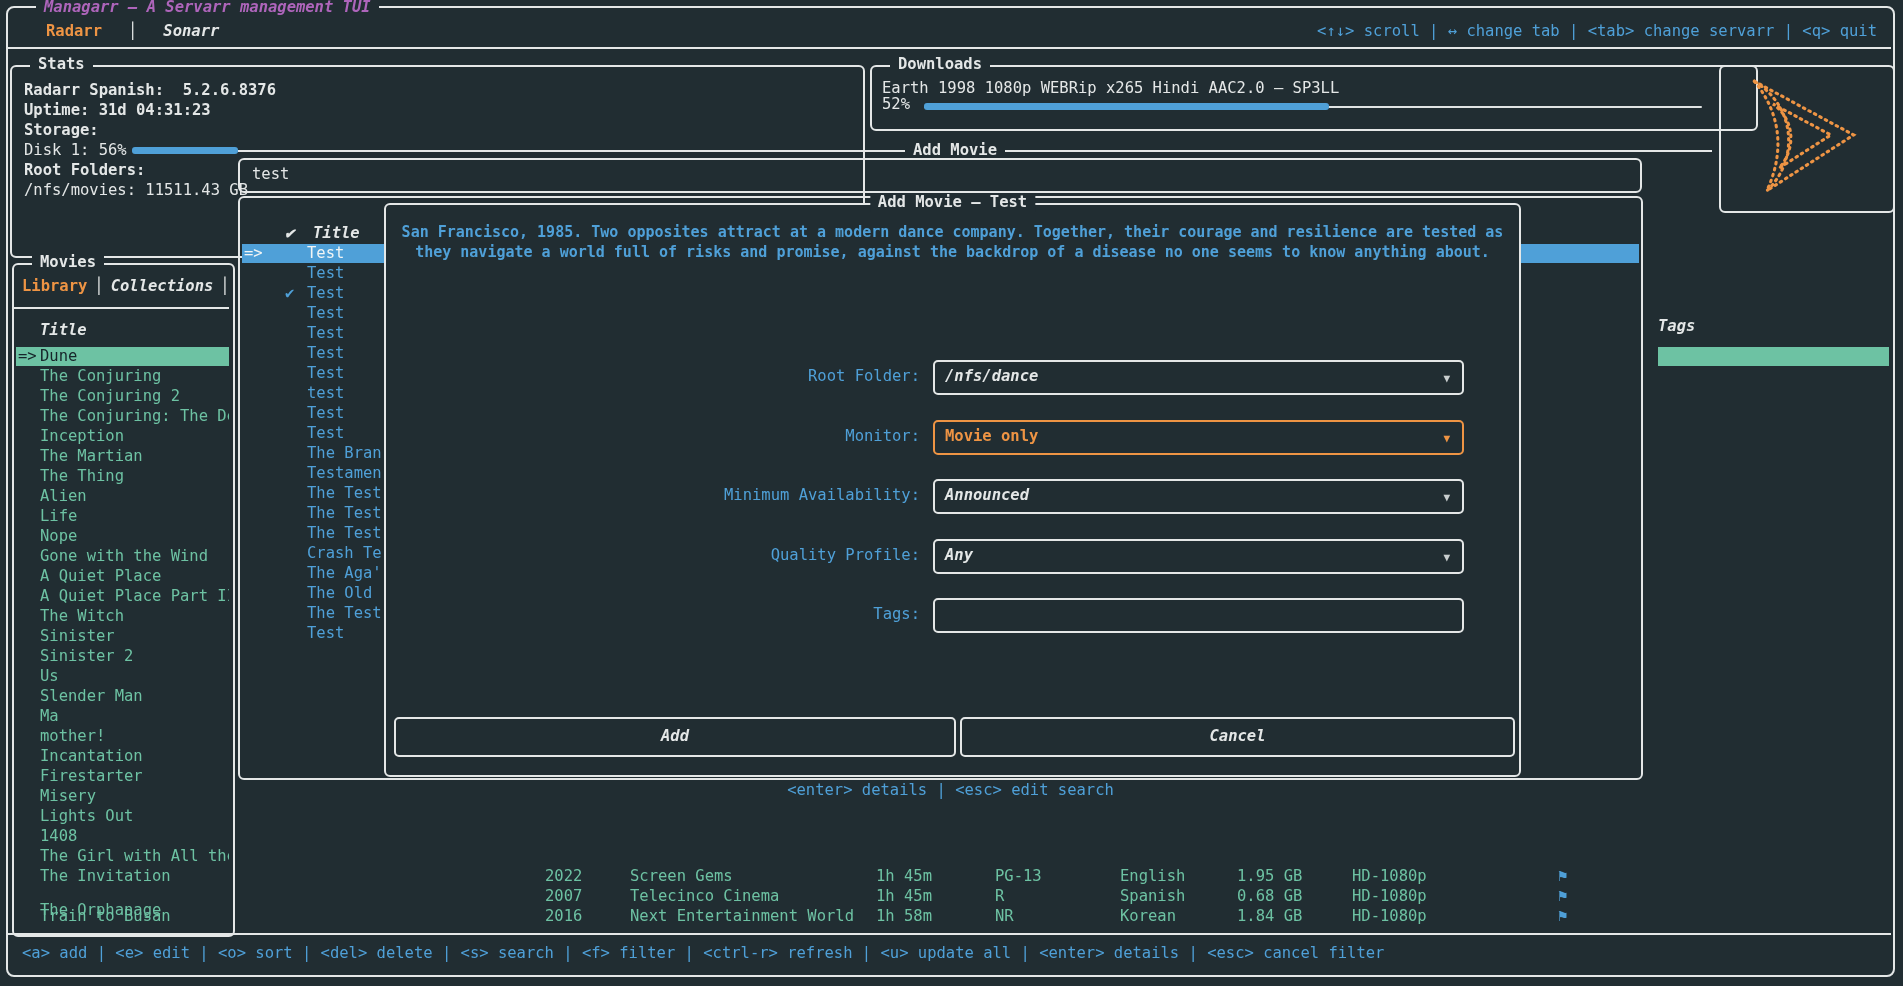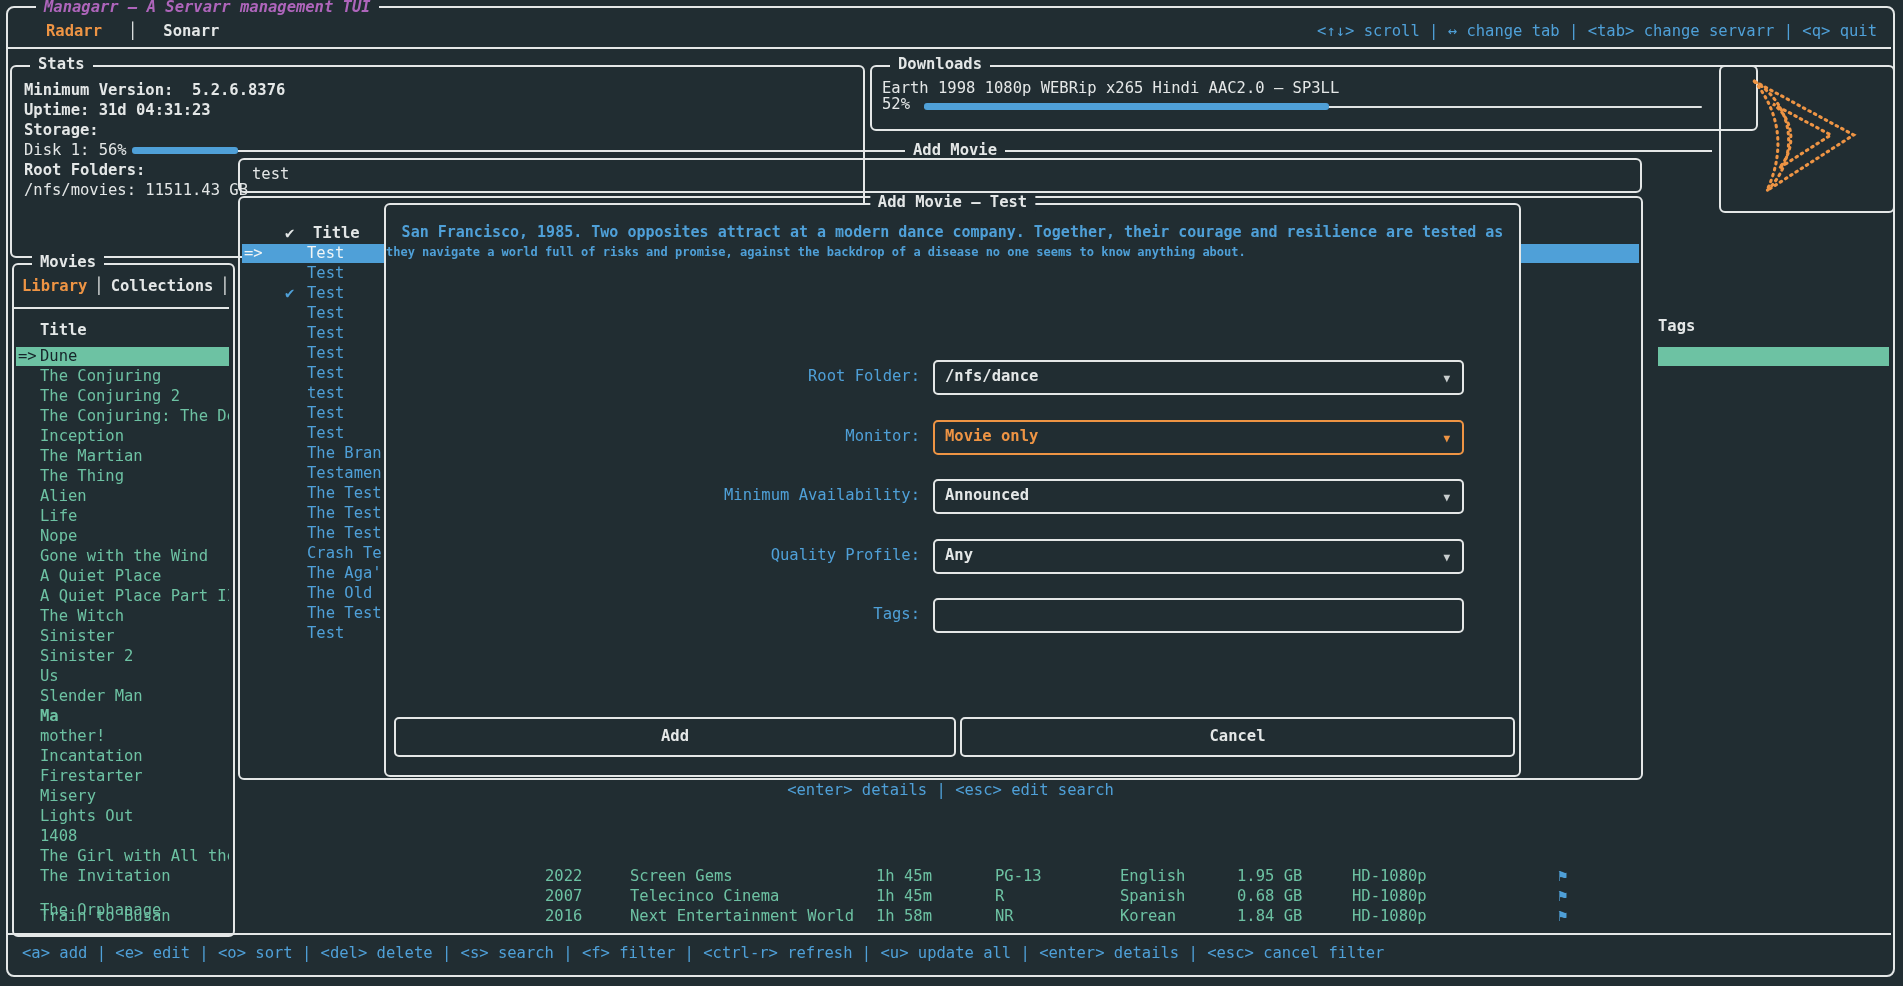--- a/index.html
+++ b/index.html
@@ -11,21 +11,21 @@
     border:2px solid var(--border,#e4e7e7);border-radius:8px;pointer-events:none;}
   .hline{position:absolute;border-top:2px solid var(--border,#e4e7e7);height:0;}
   .panel{position:absolute;border:2px solid var(--border,#e4e7e7);border-radius:6px;}
   .ptitle{position:absolute;top:-12px;background:var(--bg,#212d32);padding:0 8px;
     font-weight:bold;color:var(--white,#e4e7e7);white-space:pre;}
   .b{font-weight:bold;}
   .blue{color:var(--blue,#4fa0d8);}
   .orange{color:var(--orange,#ee9444);}
   .teal{color:var(--teal,#6dc2a3);}
   .purple{color:var(--purple,#ae65bb);}
-  .white{color:var(--white,#e4e7e7);}
+  .white{color:var(--white,#e4e7e7);font-style:italic;}
   .app-title{font-style:italic;font-weight:bold;background:var(--bg,#212d32);padding:0 8px;}
   .sep{margin:0 26px;color:var(--white,#e4e7e7);font-weight:normal;}
   .sep2{margin:0 7px;color:var(--white,#e4e7e7);font-weight:normal;}
   .row{position:absolute;height:19px;line-height:19px;white-space:pre;overflow:hidden;}
   .row .cell{position:absolute;top:0;height:19px;line-height:19px;}
   .res-sel{background:var(--blue,#4fa0d8);color:#f2f5f5;}
   .lib-sel{background:var(--teal,#6dc2a3);color:var(--seldark,#17252a);}
   .bar{position:absolute;border-radius:3px;background:var(--blue,#4fa0d8);}
   .bar-track-line{position:absolute;height:2px;background:#dfe3e3;top:3px;border-radius:1px;}
   .field-box{position:absolute;border:2px solid var(--border,#e4e7e7);border-radius:5px;height:31px;background:var(--bg,#212d32);}
@@ -47,21 +47,21 @@
 
   <div class="outer"></div>
   <div class="hline" style="left:6px;top:47px;width:1885px;"></div>
 
   <div class="abs app-title purple" style="left:36px;top:-2px;">Managarr – A Servarr management TUI</div>
   <div class="abs" id="top-tabs" style="left:46px;top:22px;"><span class="b orange">Radarr</span><span class="sep">│</span><span class="b white">Sonarr</span></div>
   <div class="abs blue" style="right:26px;top:22px;">&lt;↑↓&gt; scroll | ↔ change tab | &lt;tab&gt; change servarr | &lt;q&gt; quit</div>
 
   <div class="panel" style="left:10px;top:65px;width:851px;height:189px;">
     <span class="ptitle" style="left:18px;">Stats</span>
-    <div class="abs b" style="left:12px;top:14px;"><span>Minimum Version:</span>  <span>5.2.6.8376</span></div>
+    <div class="abs b" style="left:12px;top:14px;"><span>Radarr Spanish:</span>  <span>5.2.6.8376</span></div>
     <div class="abs b" style="left:12px;top:34px;"><span>Uptime:</span> <span>31d 04:31:23</span></div>
     <div class="abs b" style="left:12px;top:54px;">Storage:</div>
     <div class="abs" style="left:12px;top:74px;"><span>Disk 1:</span> <span>56%</span></div>
     <div class="bar" id="disk-bar" style="left: 120px; top: 80px; height: 7px; width: 106px;"></div>
     <div class="abs b" style="left:12px;top:94px;">Root Folders:</div>
     <div class="abs" style="left:12px;top:114px;">/nfs/movies: 11511.43 GB</div>
   </div>
 
   <div class="panel" style="left:870px;top:65px;width:840px;height:62px;padding-left:44px;">
     <span class="ptitle" style="left:18px;">Downloads</span>
@@ -132,42 +132,42 @@
         <div class="row" style="left: 2px; top: 242px; width: 213px;"><span class="cell teal" style="left: 24px;">Life</span></div>
         <div class="row" style="left: 2px; top: 262px; width: 213px;"><span class="cell teal" style="left: 24px;">Nope</span></div>
         <div class="row" style="left: 2px; top: 282px; width: 213px;"><span class="cell teal" style="left: 24px;">Gone with the Wind</span></div>
         <div class="row" style="left: 2px; top: 302px; width: 213px;"><span class="cell teal" style="left: 24px;">A Quiet Place</span></div>
         <div class="row" style="left: 2px; top: 322px; width: 213px;"><span class="cell teal" style="left: 24px;">A Quiet Place Part II</span></div>
         <div class="row" style="left: 2px; top: 342px; width: 213px;"><span class="cell teal" style="left: 24px;">The Witch</span></div>
         <div class="row" style="left: 2px; top: 362px; width: 213px;"><span class="cell teal" style="left: 24px;">Sinister</span></div>
         <div class="row" style="left: 2px; top: 382px; width: 213px;"><span class="cell teal" style="left: 24px;">Sinister 2</span></div>
         <div class="row" style="left: 2px; top: 402px; width: 213px;"><span class="cell teal" style="left: 24px;">Us</span></div>
         <div class="row" style="left: 2px; top: 422px; width: 213px;"><span class="cell teal" style="left: 24px;">Slender Man</span></div>
-        <div class="row" style="left: 2px; top: 442px; width: 213px; font-weight: bold;"><span class="cell teal" style="left: 24px;">Ma</span></div>
+        <div class="row" style="left: 2px; top: 442px; width: 213px;"><span class="cell teal" style="left: 24px;">Ma</span></div>
         <div class="row" style="left: 2px; top: 462px; width: 213px;"><span class="cell teal" style="left: 24px;">mother!</span></div>
         <div class="row" style="left: 2px; top: 482px; width: 213px;"><span class="cell teal" style="left: 24px;">Incantation</span></div>
         <div class="row" style="left: 2px; top: 502px; width: 213px;"><span class="cell teal" style="left: 24px;">Firestarter</span></div>
         <div class="row" style="left: 2px; top: 522px; width: 213px;"><span class="cell teal" style="left: 24px;">Misery</span></div>
         <div class="row" style="left: 2px; top: 542px; width: 213px;"><span class="cell teal" style="left: 24px;">Lights Out</span></div>
         <div class="row" style="left: 2px; top: 562px; width: 213px;"><span class="cell teal" style="left: 24px;">1408</span></div>
         <div class="row" style="left: 2px; top: 582px; width: 213px;"><span class="cell teal" style="left: 24px;">The Girl with All the</span></div>
         <div class="row" style="left: 2px; top: 602px; width: 213px;"><span class="cell teal" style="left: 24px;">The Invitation</span></div>
         <div class="row" style="left: 2px; top: 622px; width: 213px; margin-top: 14px;"><span class="cell teal" style="left: 24px;">The Orphanage</span></div>
         <div class="row" style="left: 2px; top: 642px; width: 213px;"><span class="cell teal" style="left: 24px;">Train to Busan</span></div>
       </div>
   </div>
 
   <div id="table-rows"></div>
   <div class="abs b white" style="left:1658px;top:317px;">Tags</div>
   <div class="abs" style="left:1658px;top:347px;width:231px;height:19px;background:var(--teal,#6dc2a3);"></div>
 
   <div class="modal">
     <span class="ptitle" style="left:50%;transform:translateX(-50%);">Add Movie – Test</span>
     <div class="abs blue b" style="left:0;top:18px;width:100%;text-align:center;font-size:15px;">San Francisco, 1985. Two opposites attract at a modern dance company. Together, their courage and resilience are tested as</div>
-    <div class="abs blue b" style="left:0;top:38px;width:100%;text-align:left;font-size:12px;">they navigate a world full of risks and promise, against the backdrop of a disease no one seems to know anything about.</div>
+    <div class="abs blue b" style="left:0;top:38px;width:100%;text-align:center;font-size:15px;">they navigate a world full of risks and promise, against the backdrop of a disease no one seems to know anything about.</div>
     <div id="modal-fields">
         <div class="abs blue" style="left: 0px; top: 162px; width: 534px; text-align: right;">Root Folder:</div>
         <div class="field-box" style="left: 547px; top: 155px; width: 527px; border-color: var(--border);">
           <span class="val white">/nfs/dance</span>
           <span class="arrow">▼</span>
         </div>
         <div class="abs blue" style="left: 0px; top: 222px; width: 534px; text-align: right;">Monitor:</div>
         <div class="field-box" style="left: 547px; top: 215px; width: 527px; border-color: var(--orange);">
           <span class="val orange">Movie only</span>
           <span class="arrow" style="color: var(--orange);">▼</span>

